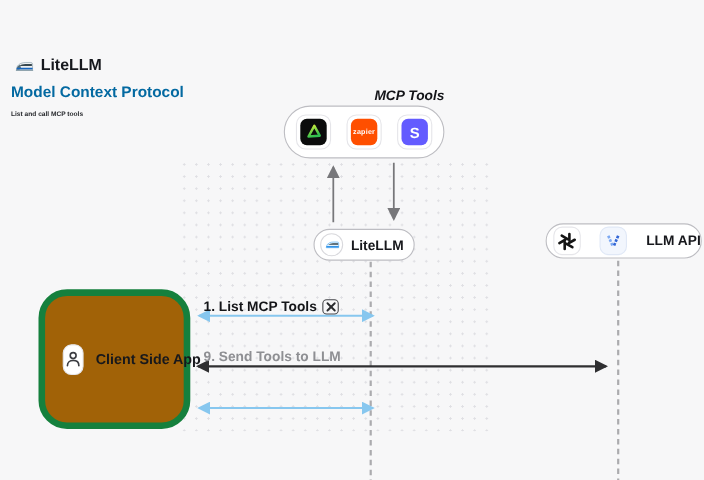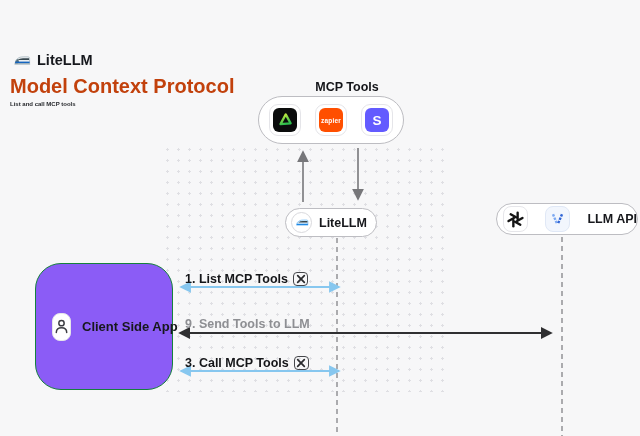--- a/index.html
+++ b/index.html
@@ -4,44 +4,44 @@
 <style>
   html,body{margin:0;padding:0;background:#f7f7f8;}
   .stage{position:relative;width:640px;height:436px;background:#f7f7f8;overflow:hidden;
          font-family:"Liberation Sans",sans-serif;margin-top:44px;-webkit-font-smoothing:antialiased;}
   .dots{position:absolute;left:162px;top:100px;width:288px;height:248px;
         background-image:radial-gradient(circle,#dfdfe3 1.05px,transparent 1.05px);
         background-size:11px 11px;}
   
   .brand{position:absolute;left:13px;top:8px;display:flex;align-items:center;gap:6px;
          font-size:14.5px;font-weight:700;color:#16181d;}
-  .title{position:absolute;left:10px;top:31px;font-size:20px;font-weight:700;color:#c2410c;}
+  .title{position:absolute;left:10px;top:31px;font-size:14px;font-weight:700;color:#0369a1;}
   .subtitle{position:absolute;left:10px;top:57px;font-size:6px;font-weight:600;color:#26282c;}
   
   .pill{position:absolute;background:#fff;border:1px solid #bdbdc2;display:flex;align-items:center;box-sizing:border-box;}
-  .mcp-label{position:absolute;left:274px;top:36px;width:146px;text-align:center;
-             font-size:12.5px;font-weight:600;color:#131418;}
+  .mcp-label{position:absolute;left:258px;top:36px;width:146px;text-align:right;
+             font-size:12.5px;font-weight:600;color:#131418;font-style:italic;}
   #mcpBox{left:258px;top:52px;width:146px;height:48px;border-radius:24px;justify-content:center;gap:14px;}
   .chip{width:32px;height:32px;background:#fff;border:1px solid #e5e5e9;border-radius:9px;
         display:flex;align-items:center;justify-content:center;box-sizing:border-box;}
   .logo-sq{width:24px;height:24px;border-radius:6px;display:flex;align-items:center;justify-content:center;}
   .zapier-sq{background:#ff4f00;color:#fff;font-size:6.5px;font-weight:700;letter-spacing:.2px;}
   .stripe-sq{background:#635bff;color:#fff;font-size:13.5px;font-weight:700;}
   .dark-sq{background:#0b0c0c;}
   #litellmBox{left:285px;top:164px;width:92px;height:29px;border-radius:15px;padding-left:5px;}
   .circ{width:21px;height:21px;border-radius:50%;border:1px solid #d9d9dd;background:#fff;
         display:flex;align-items:center;justify-content:center;margin-right:7px;box-sizing:border-box;}
   .node-label{font-size:12.5px;font-weight:600;color:#17181c;white-space:nowrap;}
   #llmBox{left:496px;top:159px;width:142px;height:32px;border-radius:16px;padding-left:6px;gap:17px;}
   .sq-chip{width:26px;height:26px;border-radius:8px;border:1px solid #e6e6ea;background:#fff;
            display:flex;align-items:center;justify-content:center;box-sizing:border-box;}
   .vllm-chip{background:#f2f6fd;border-color:#e0e8f6;}
   
-  #clientBox{position:absolute;left:35px;top:219px;width:138px;height:127px;background:#8b5cf6;
-             border:1px solid #15803d;border-radius:26px;display:flex;align-items:center;
+  #clientBox{position:absolute;left:35px;top:219px;width:138px;height:127px;background:#a16207;
+             border:6px solid #15803d;border-radius:26px;display:flex;align-items:center;
              padding-left:16px;gap:11px;box-sizing:border-box;}
   .client-chip{width:28px;height:28px;border-radius:8px;border:1px solid #e6e6ea;background:#fff;
                display:flex;align-items:center;justify-content:center;box-sizing:border-box;}
   #clientBox .node-label{font-size:13px;}
   
   .step{position:absolute;font-size:12.5px;font-weight:600;color:#141518;
         display:flex;align-items:flex-end;gap:5px;white-space:nowrap;}
   #step1{left:185px;top:228px;}
   #step2{left:185px;top:273px;color:#8e8f93;}
   #step3{left:185px;top:312px;}
@@ -172,25 +172,14 @@
         <g fill="#2a2b2e">
           <rect x="4.55" y="-0.6" width="1.9" height="12.2" rx="0.95" transform="rotate(45 5.5 5.5)"></rect>
           <rect x="4.55" y="-0.6" width="1.9" height="12.2" rx="0.95" transform="rotate(-45 5.5 5.5)"></rect>
         </g>
       </svg>
     </span>
   </div>
   <div class="step" id="step2">
     <span>9. Send Tools to LLM</span>
   </div>
-  <div class="step" id="step3">
-    <span>3. Call MCP Tools</span>
-    <span class="tool-badge">
-      <svg width="10" height="10" viewBox="0 0 11 11">
-        <g fill="#2a2b2e">
-          <rect x="4.55" y="-0.6" width="1.9" height="12.2" rx="0.95" transform="rotate(45 5.5 5.5)"></rect>
-          <rect x="4.55" y="-0.6" width="1.9" height="12.2" rx="0.95" transform="rotate(-45 5.5 5.5)"></rect>
-        </g>
-      </svg>
-    </span>
-  </div>
 
 </div>
 
 </body></html>

